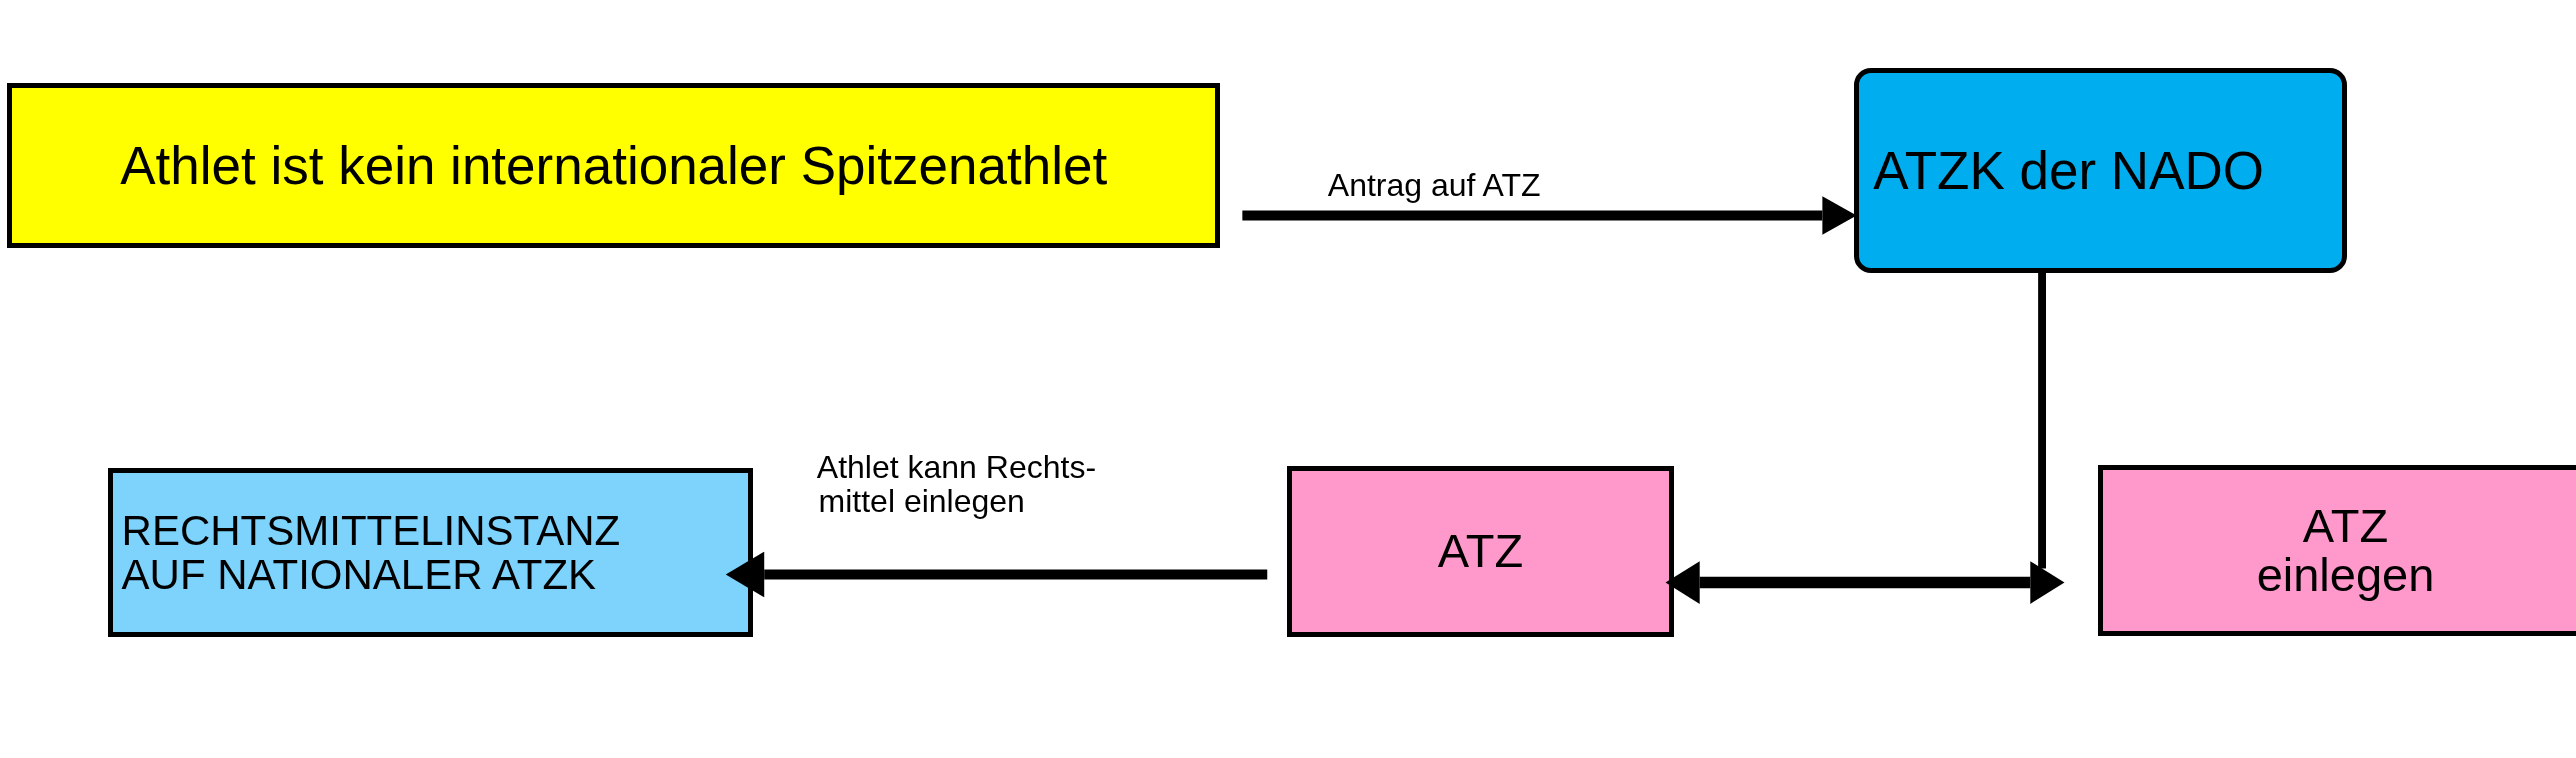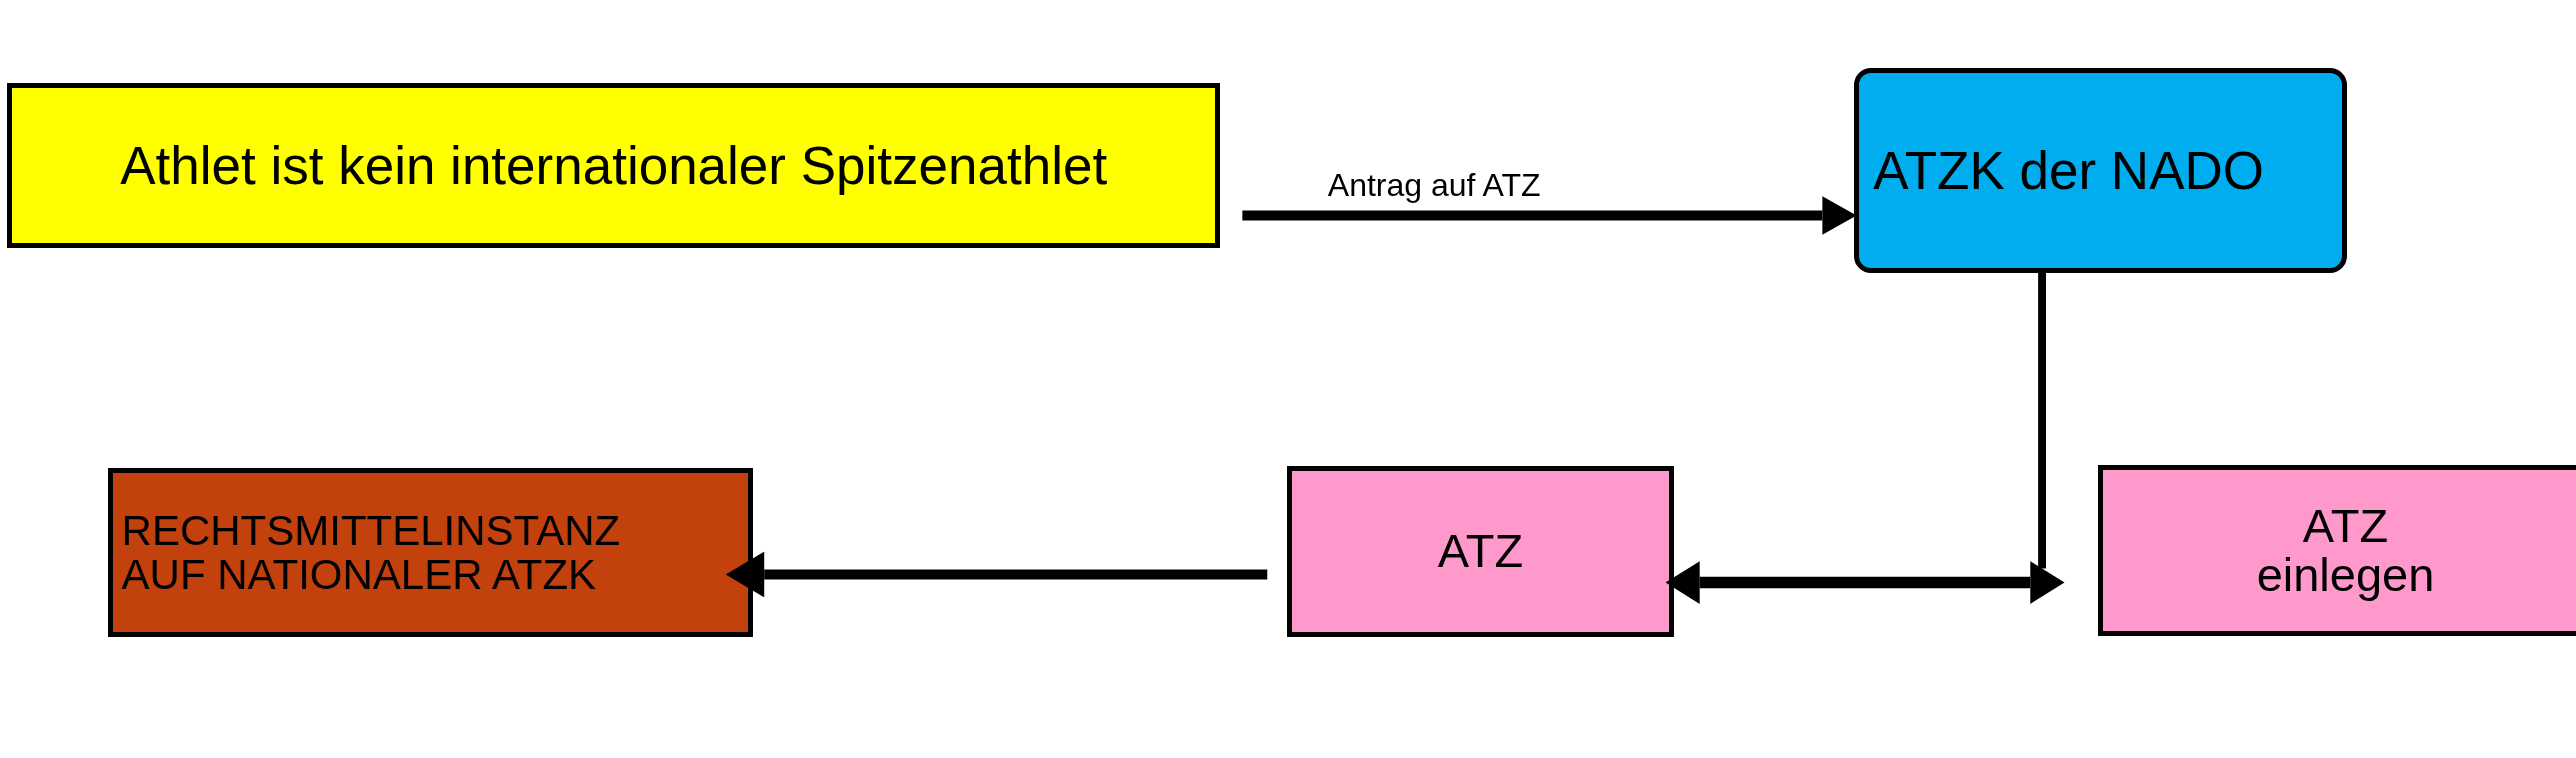--- a/index.html
+++ b/index.html
@@ -56,21 +56,21 @@
     padding-left: 14.3px;
     border-radius: 17px;
   }
 
   
   #node-appeal {
     left: 108px;
     top: 468px;
     width: 645px;
     height: 169px;
-    background: #c2410c;
+    background: #7dd3fc;
     align-items: flex-start;
     font-size: 42px;
     padding-left: 8.6px;
   }
 
   
   #node-denied {
     left: 1287px;
     top: 466px;
     width: 387px;
@@ -158,15 +158,19 @@
   <svg class="edge" id="edge-denied-granted" viewBox="0 0 560 80" width="402" height="57">
     <line x1="48" y1="40" x2="512" y2="40" stroke="#000000" stroke-width="16"></line>
     <polygon points="48,10 0,40 48,70" fill="#000000"></polygon>
     <polygon points="512,10 560,40 512,70" fill="#000000"></polygon>
   </svg>
 
   <svg class="edge" id="edge-denied-appeal" viewBox="0 0 760 80" width="545" height="57">
     <line x1="54" y1="40" x2="760" y2="40" stroke="#000000" stroke-width="14"></line>
     <polygon points="54,8 0,40 54,72" fill="#000000"></polygon>
   </svg>
+  <div class="edge-label" id="label-rechtsmittel">
+    <span class="line">Athlet kann Rechts-</span>
+    <span class="line">mittel einlegen</span>
+  </div>
 
 </div>
 
 
 </body></html>

